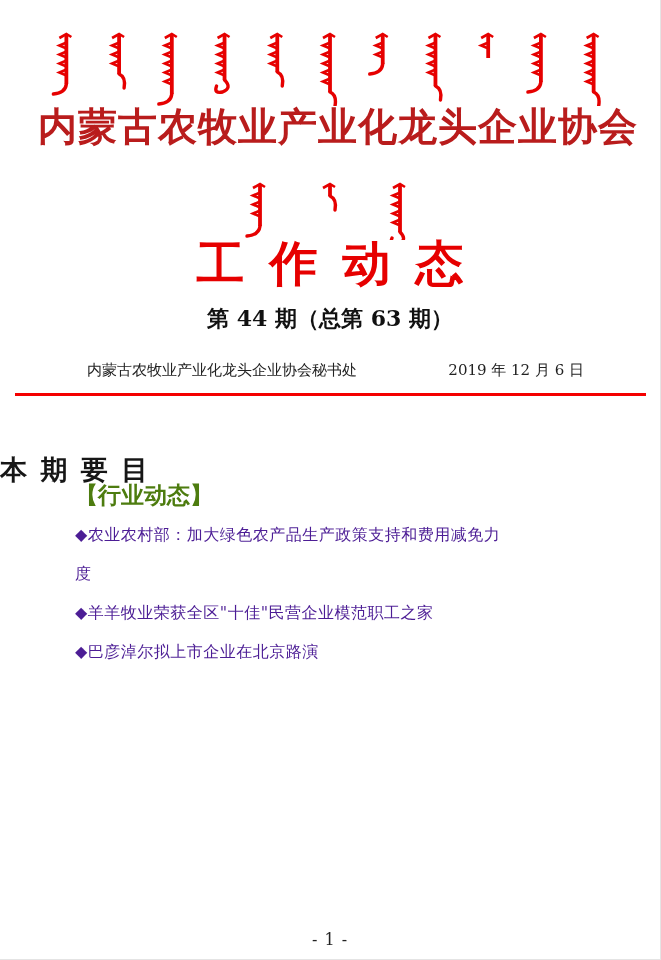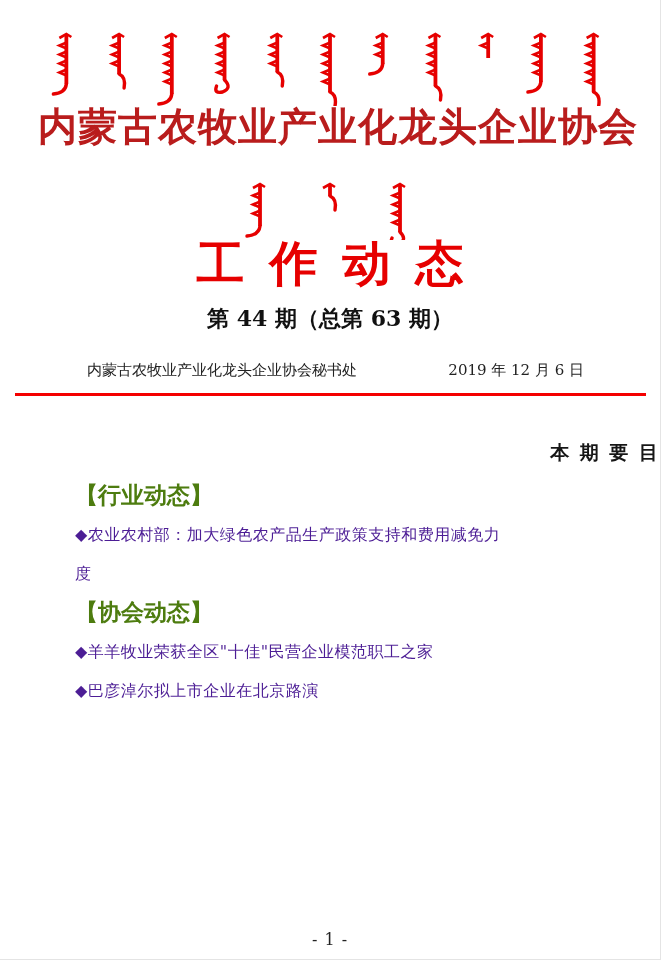--- a/index.html
+++ b/index.html
@@ -28,23 +28,23 @@
     position:absolute;top:303px;left:0;right:0;text-align:center;
     font-size:22px;font-weight:bold;color:#111;line-height:30px;
   }
   .publisher-row{
     position:absolute;top:357px;left:75px;right:76px;
     display:flex;justify-content:space-between;align-items:baseline;
     font-size:15px;line-height:26px;color:#222;margin-left:12px;
   }
   .red-rule{position:absolute;top:393px;left:15px;right:14px;height:3px;background:#f40000;}
   .contents-heading{
-    position:absolute;top:437px;left:0;right:0;text-align:right;
+    position:absolute;top:455px;left:0;right:0;text-align:left;
     font-family:"DejaVu Sans","Liberation Sans",sans-serif;
-    font-size:19px;font-weight:bold;color:#161616;line-height:30px;letter-spacing:2px;
+    font-size:27px;font-weight:bold;color:#161616;line-height:30px;letter-spacing:2px;
   }
   .contents-list{position:absolute;top:476px;left:75px;width:516px;}
   .c-line{
     line-height:39px;height:39px;font-size:16px;color:#4c1d95;
     white-space:nowrap;letter-spacing:0.5px;
   }
   .c-line.section{
     font-family:"DejaVu Sans","Liberation Sans",sans-serif;
     font-weight:bold;font-size:23px;color:#4d7c0f;letter-spacing:0;
   }
@@ -164,20 +164,19 @@
   </div>
 
   <div class="red-rule"></div>
 
   <div class="contents-heading">本 期 要 目</div>
 
   <div class="contents-list">
       <div class="c-line section">【行业动态】</div>
       <div class="c-line item">◆农业农村部：加大绿色农产品生产政策支持和费用减免力</div>
       <div class="c-line item-cont">度</div>
-      <div class="c-line section">【协会动态】</div>
       <div class="c-line item">◆羊羊牧业荣获全区"十佳"民营企业模范职工之家</div>
       <div class="c-line item">◆巴彦淖尔拟上市企业在北京路演</div>
     </div>
 
   <div class="page-num">- 1 -</div>
 
 </div>
 
 </body></html>

